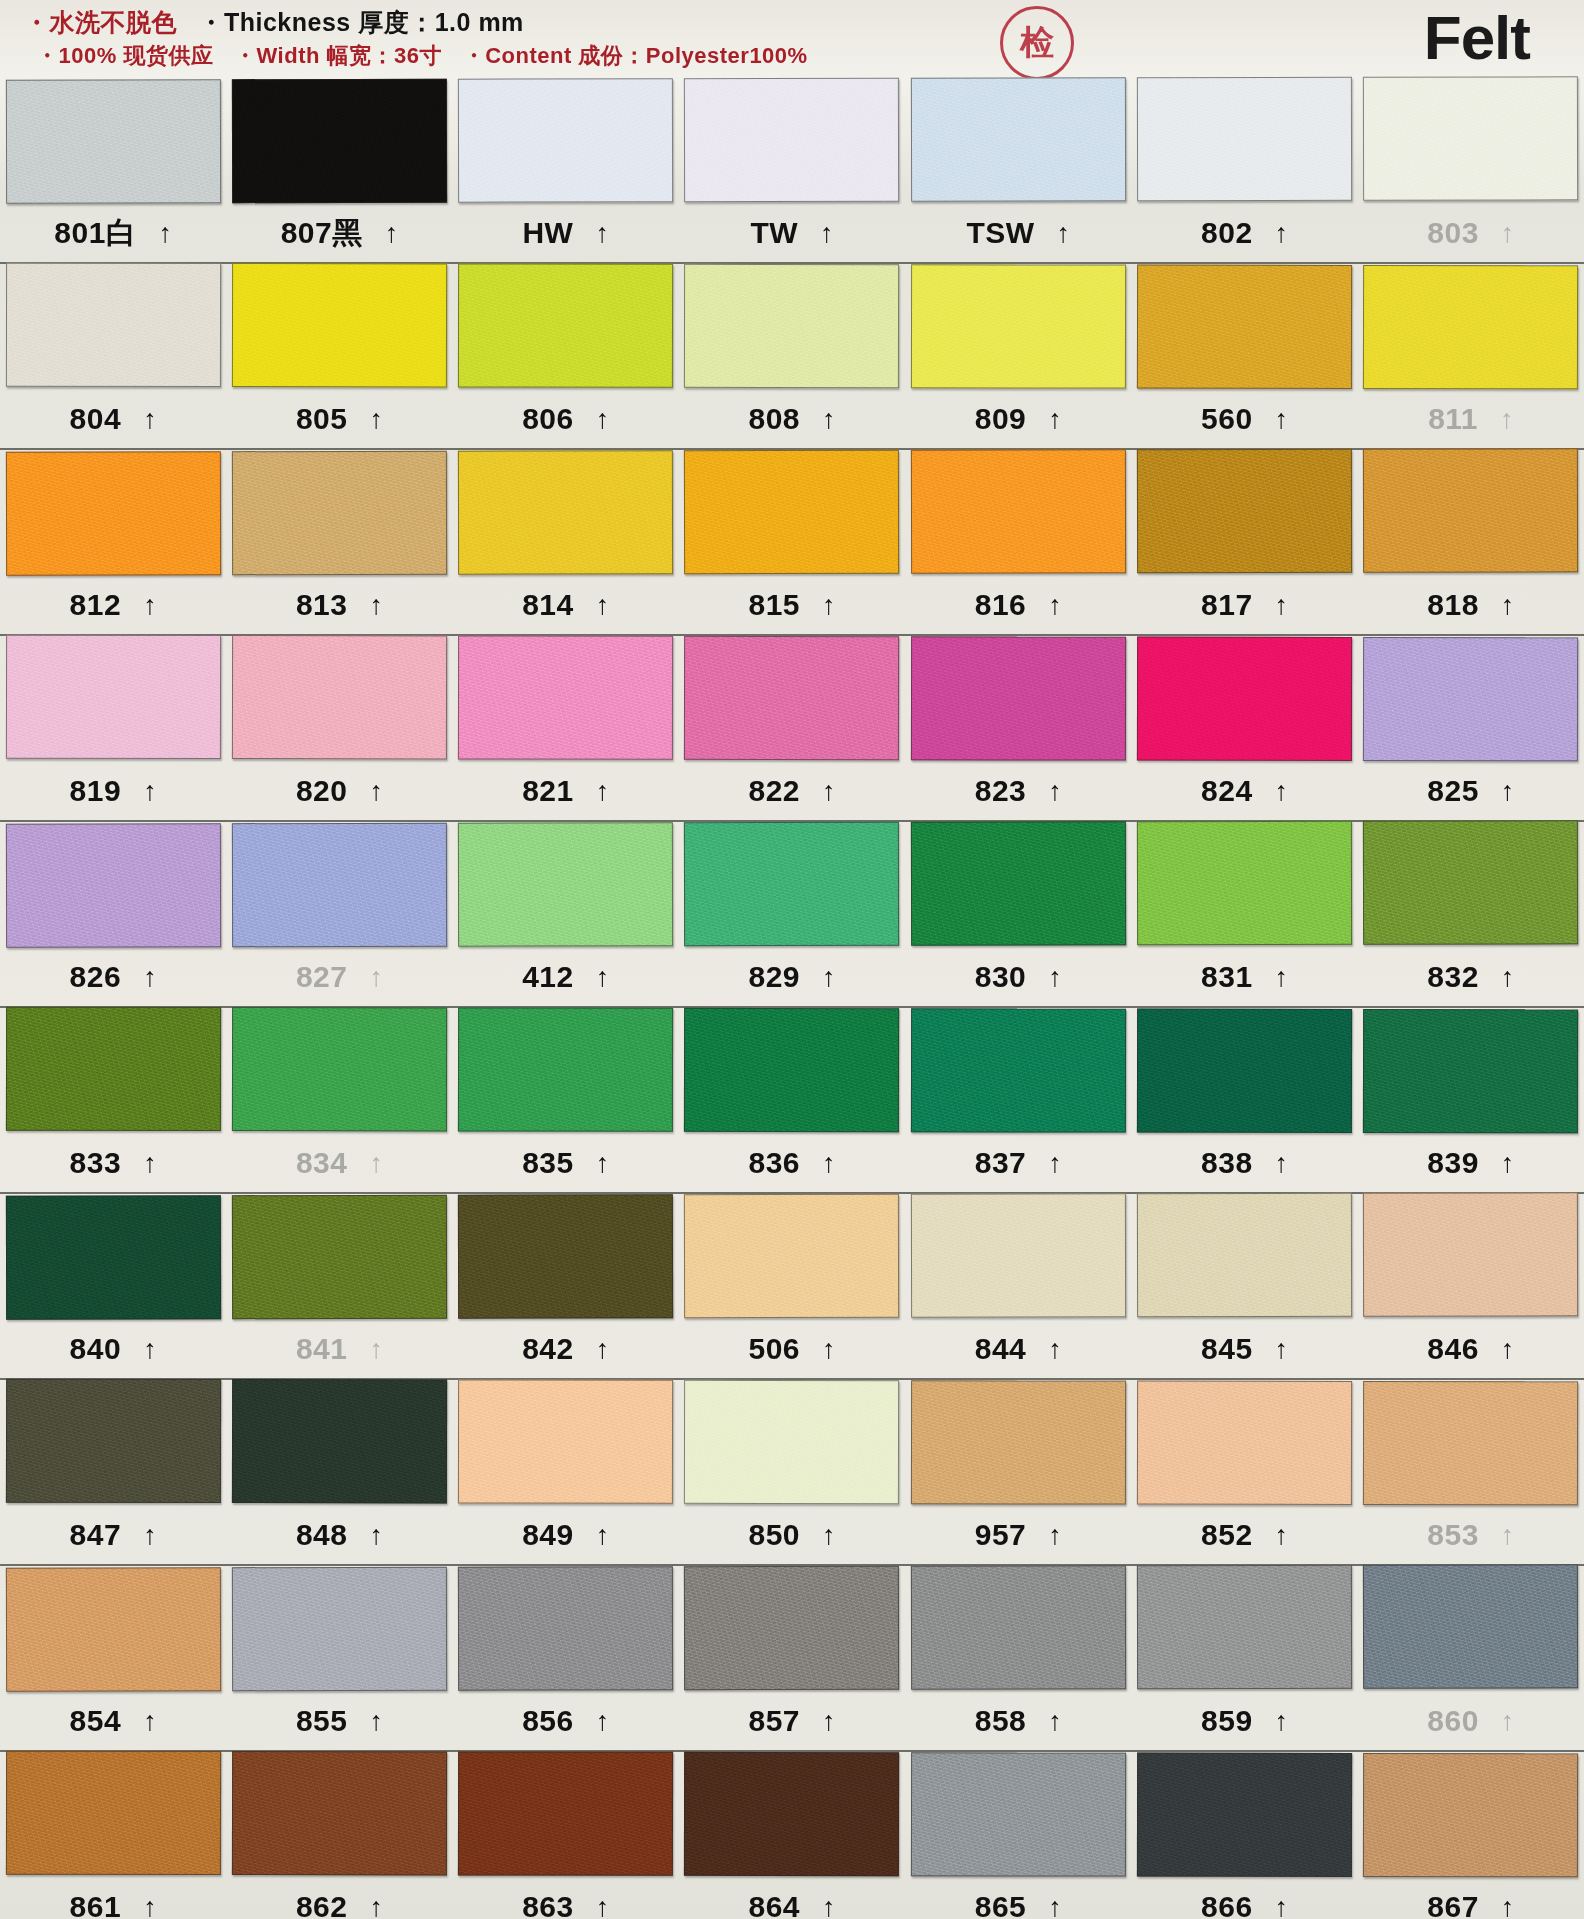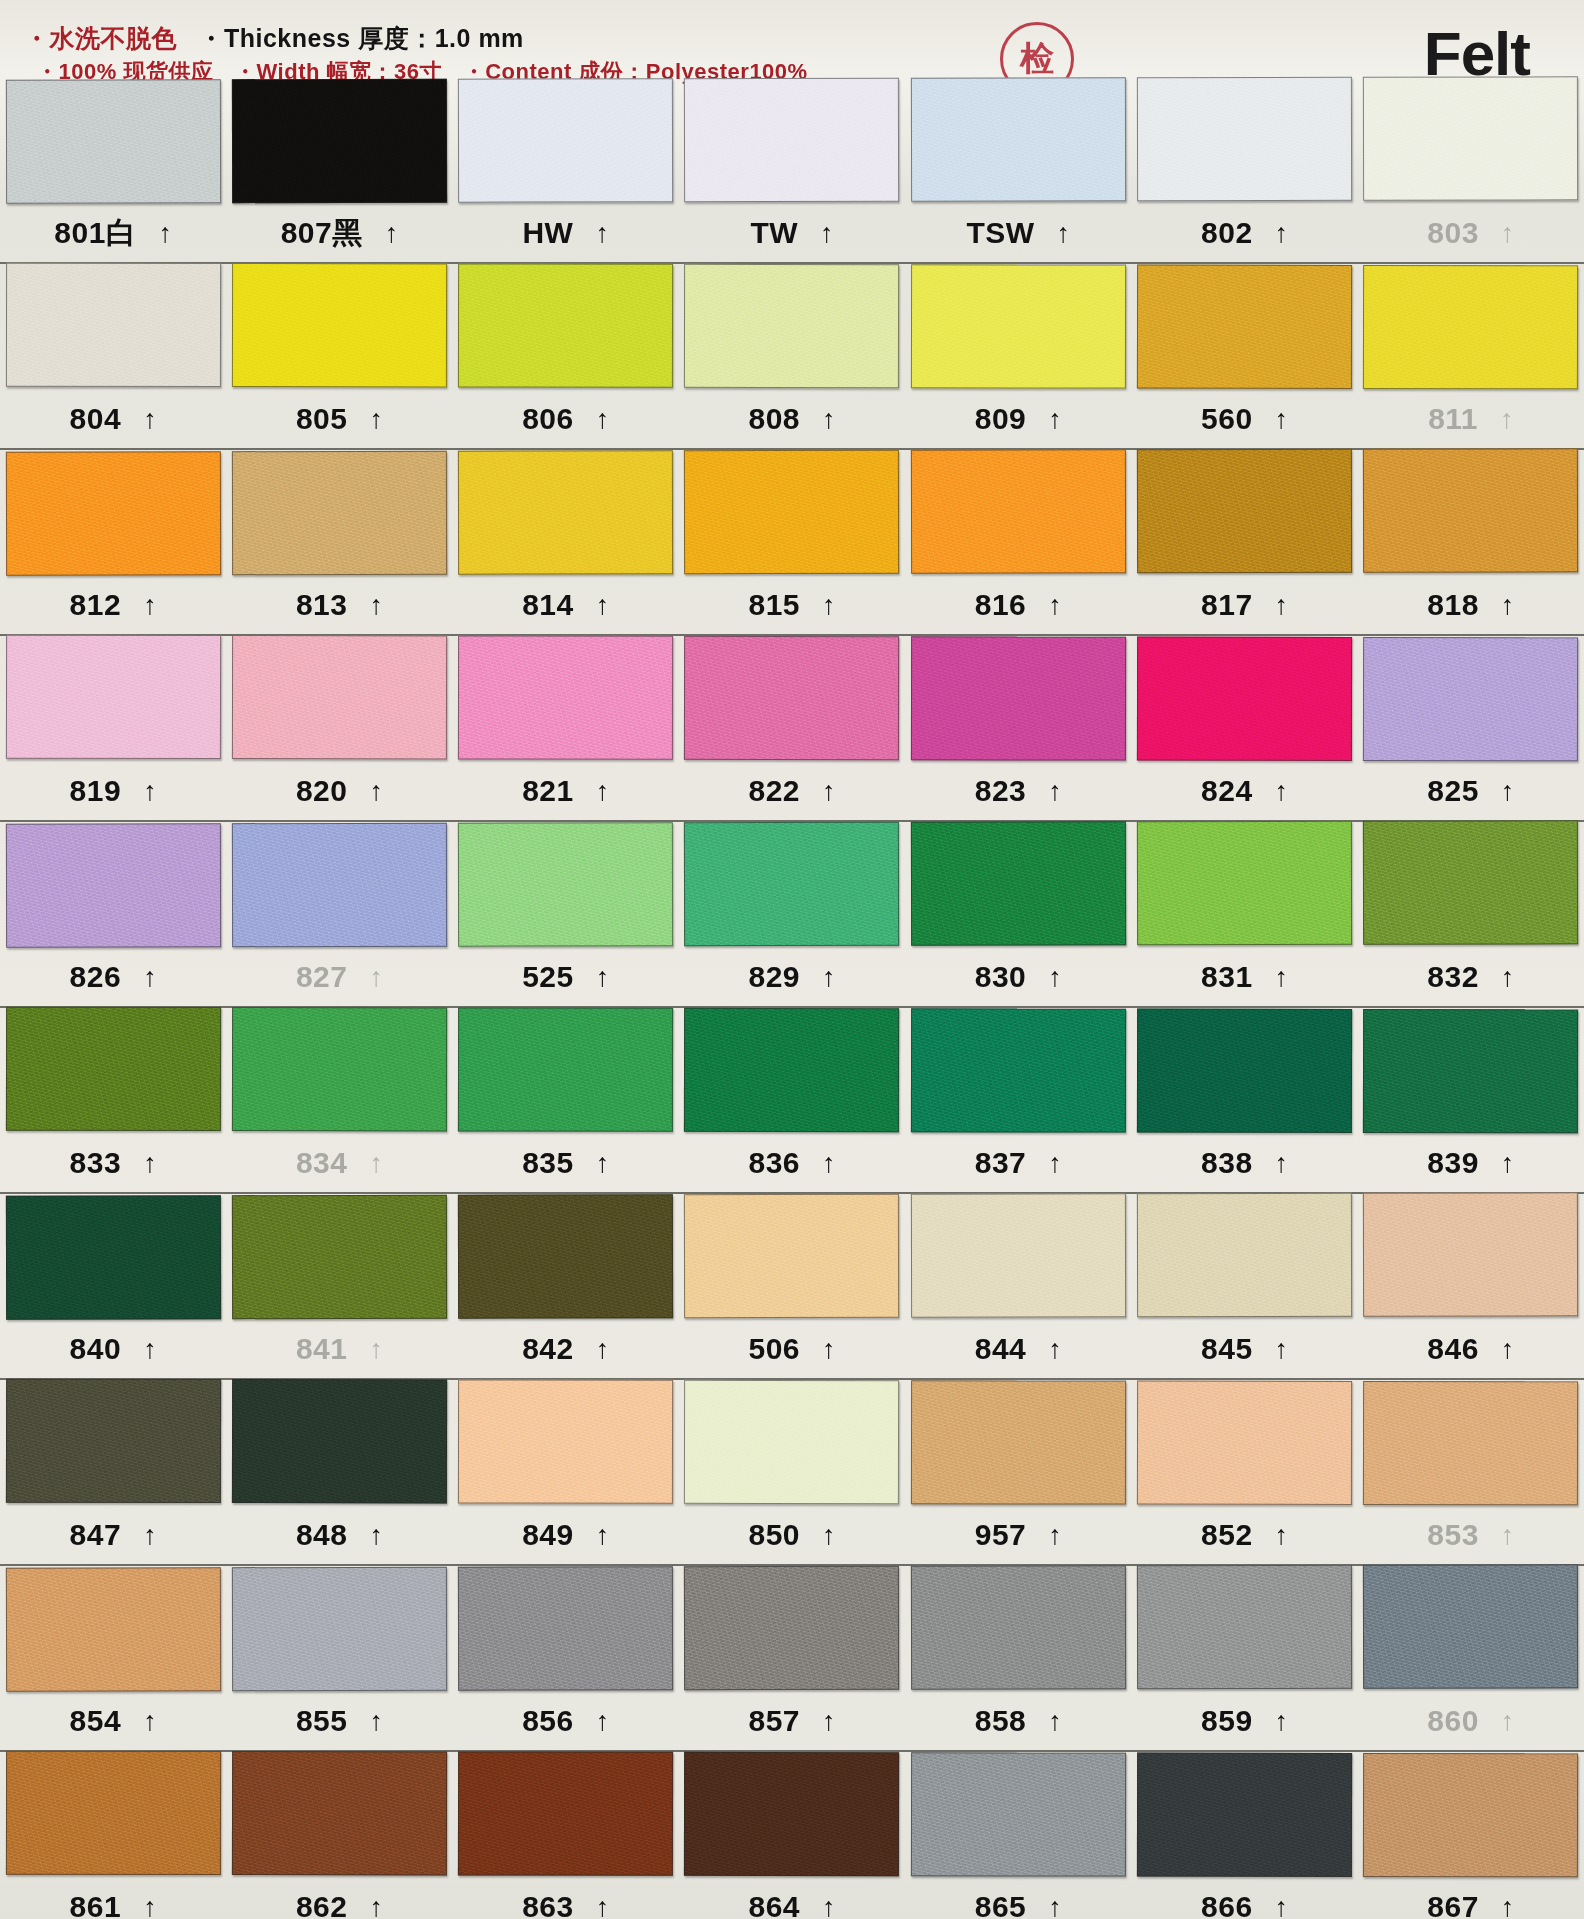--- a/index.html
+++ b/index.html
@@ -11,21 +11,21 @@
     position:relative;
   }
   
   #card{
     position:absolute;inset:0;
     background:
       linear-gradient(180deg,#e9e7df 0%,#f2f1eb 4%,#e6e5dd 10%,#eceae3 55%,#e8e7e0 92%,#e3e2da 100%);
   }
   
   #header{
-    position:absolute;left:0;top:16px;width:1568px;height:78px;
+    position:absolute;left:0;top:0;width:1568px;height:78px;
   }
   .hdr-line{
     position:absolute;
     white-space:nowrap;
     font-weight:bold;
     letter-spacing:.5px;
   }
   #hdr-line1{
     left:24px;top:6px;
     font-size:25px;
@@ -381,21 +381,21 @@
         <div class="labels">
           <div class="lab">
             <span class="code">826</span>
             <span class="arrow">↑</span>
           </div>
           <div class="lab faded">
             <span class="code">827</span>
             <span class="arrow">↑</span>
           </div>
           <div class="lab">
-            <span class="code">525</span>
+            <span class="code">412</span>
             <span class="arrow">↑</span>
           </div>
           <div class="lab">
             <span class="code">829</span>
             <span class="arrow">↑</span>
           </div>
           <div class="lab">
             <span class="code">830</span>
             <span class="arrow">↑</span>
           </div>

